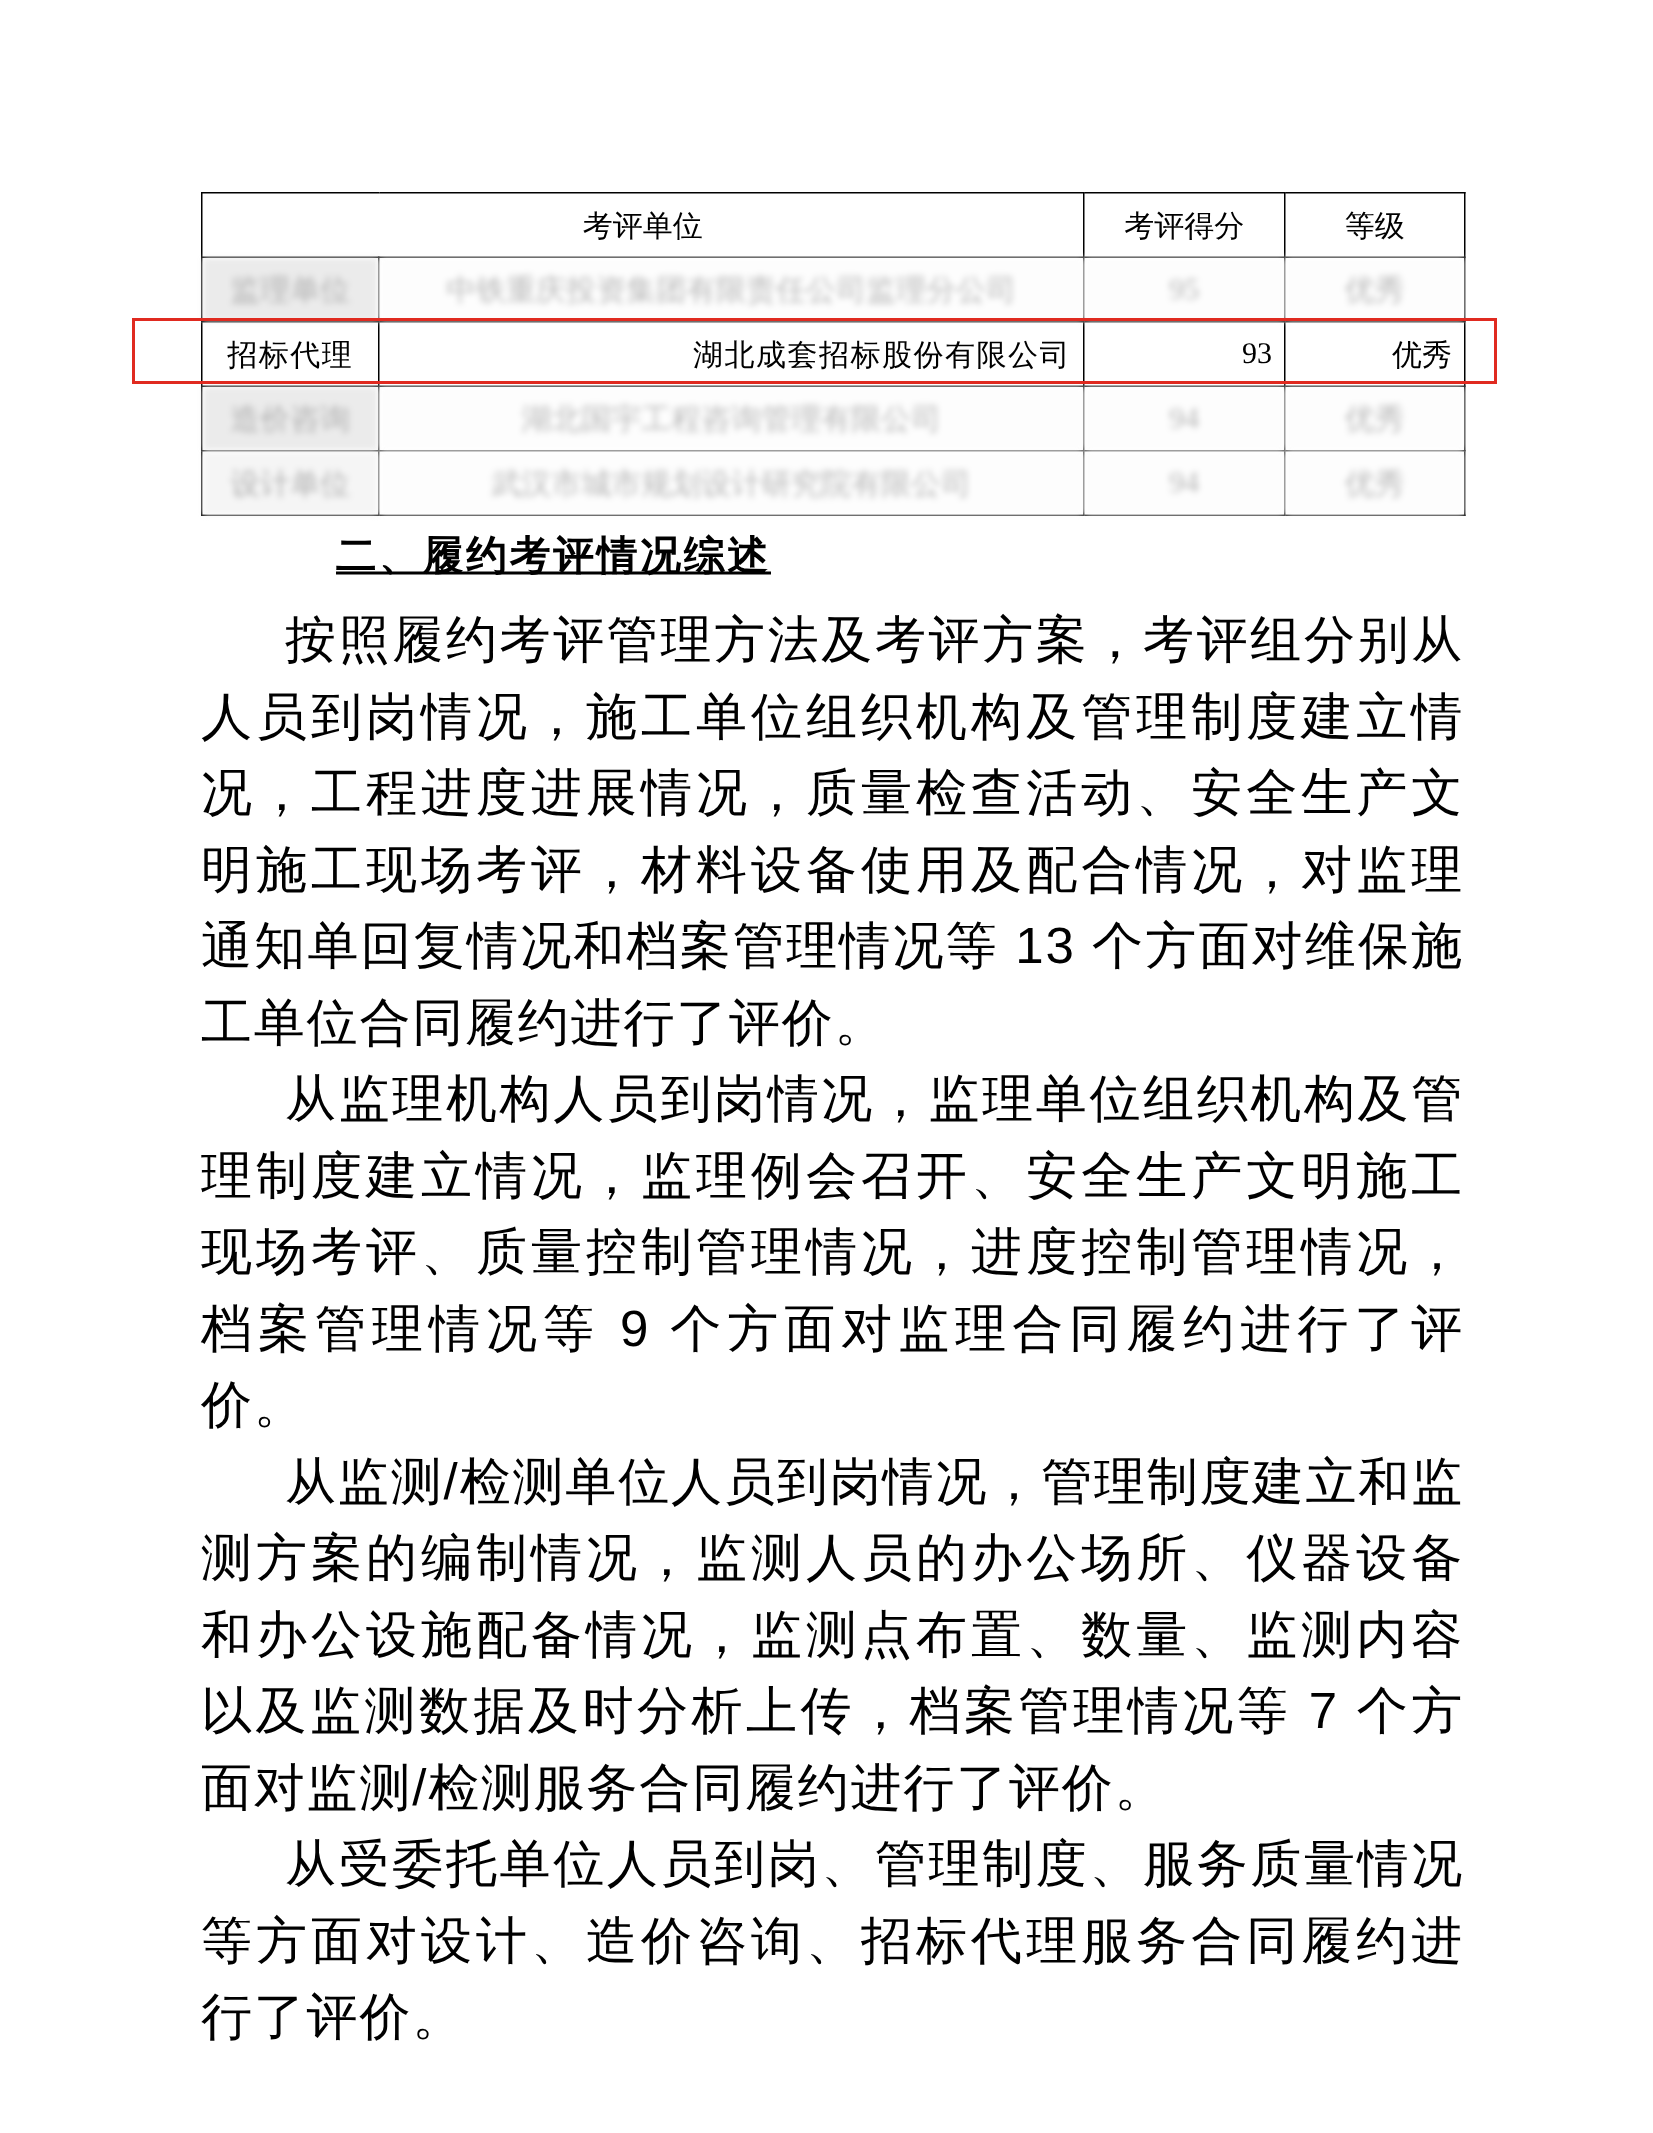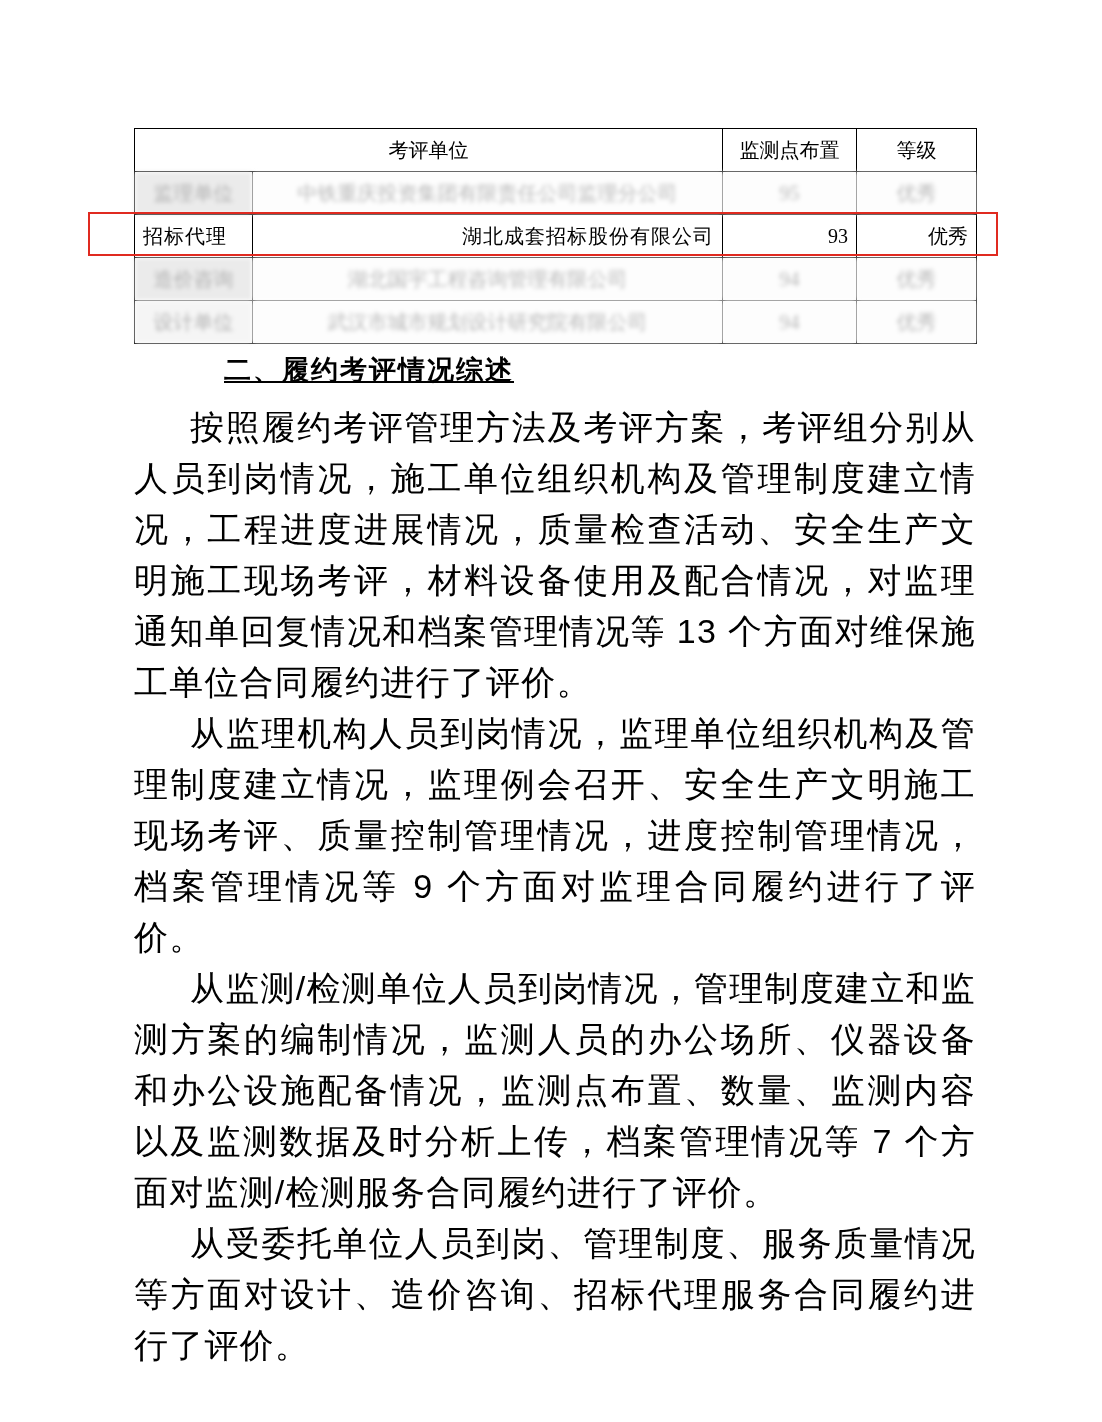--- a/index.html
+++ b/index.html
@@ -68,20 +68,21 @@
     background: #ebebeb;
     color: #b0b0b0;
   }
   .blur-row.light td.shade {
     background: #f5f5f5;
   }
   .hl-row td {
     font-size: 21px;
   }
   .hl-row td.label {
+    text-align: center;
     letter-spacing: 1px;
   }
   .hl-row td.name {
     text-align: right;
     padding-left: 16px;
     letter-spacing: 1px;
   }
   .hl-row td.score, .hl-row td.grade {
     text-align: right;
   }
@@ -132,21 +133,21 @@
     <table class="eval-table">
       <colgroup>
         <col class="c1">
           <col class="c2">
           <col class="c3">
           <col class="c4">
       </colgroup>
       <tbody>
         <tr class="th-row">
           <th class="th-span" colspan="2">考评单位</th>
-          <th>监测点布置</th>
+          <th>考评得分</th>
           <th>等级</th>
         </tr>
 
         <tr class="blur-row">
           <td class="shade">监理单位</td>
           <td>中铁重庆投资集团有限责任公司监理分公司</td>
           <td>95</td>
           <td>优秀</td>
         </tr>
 

